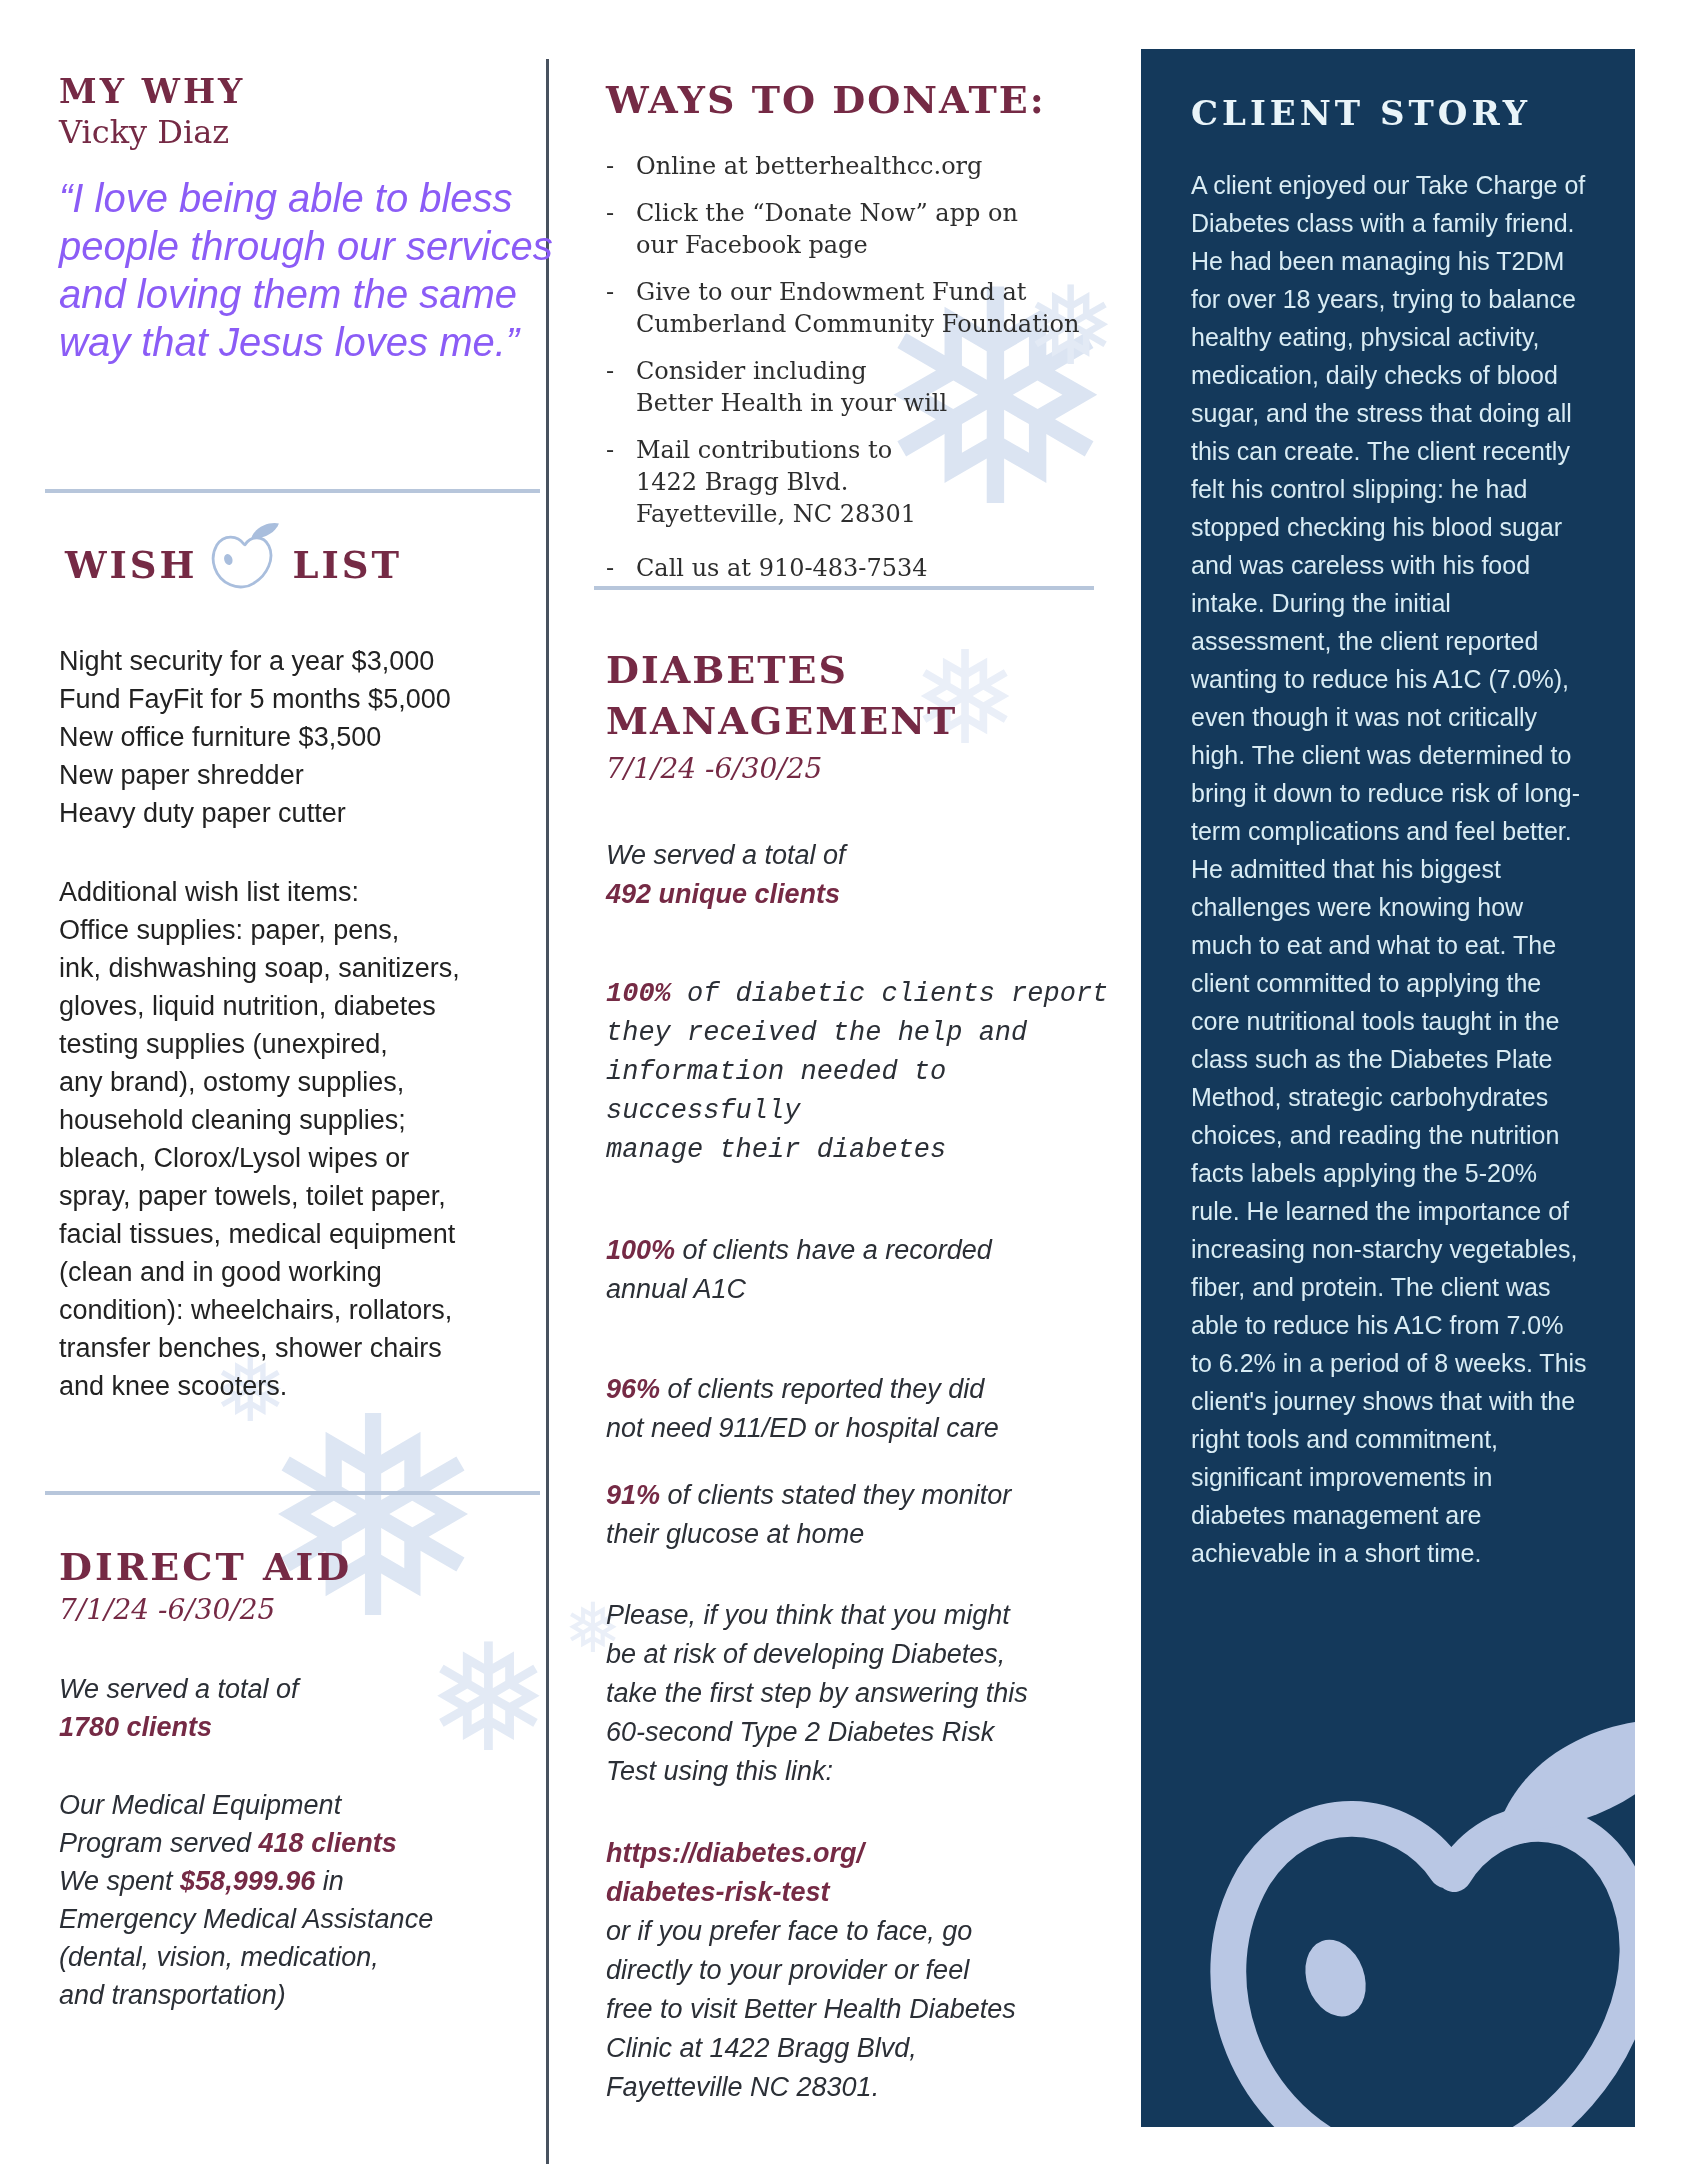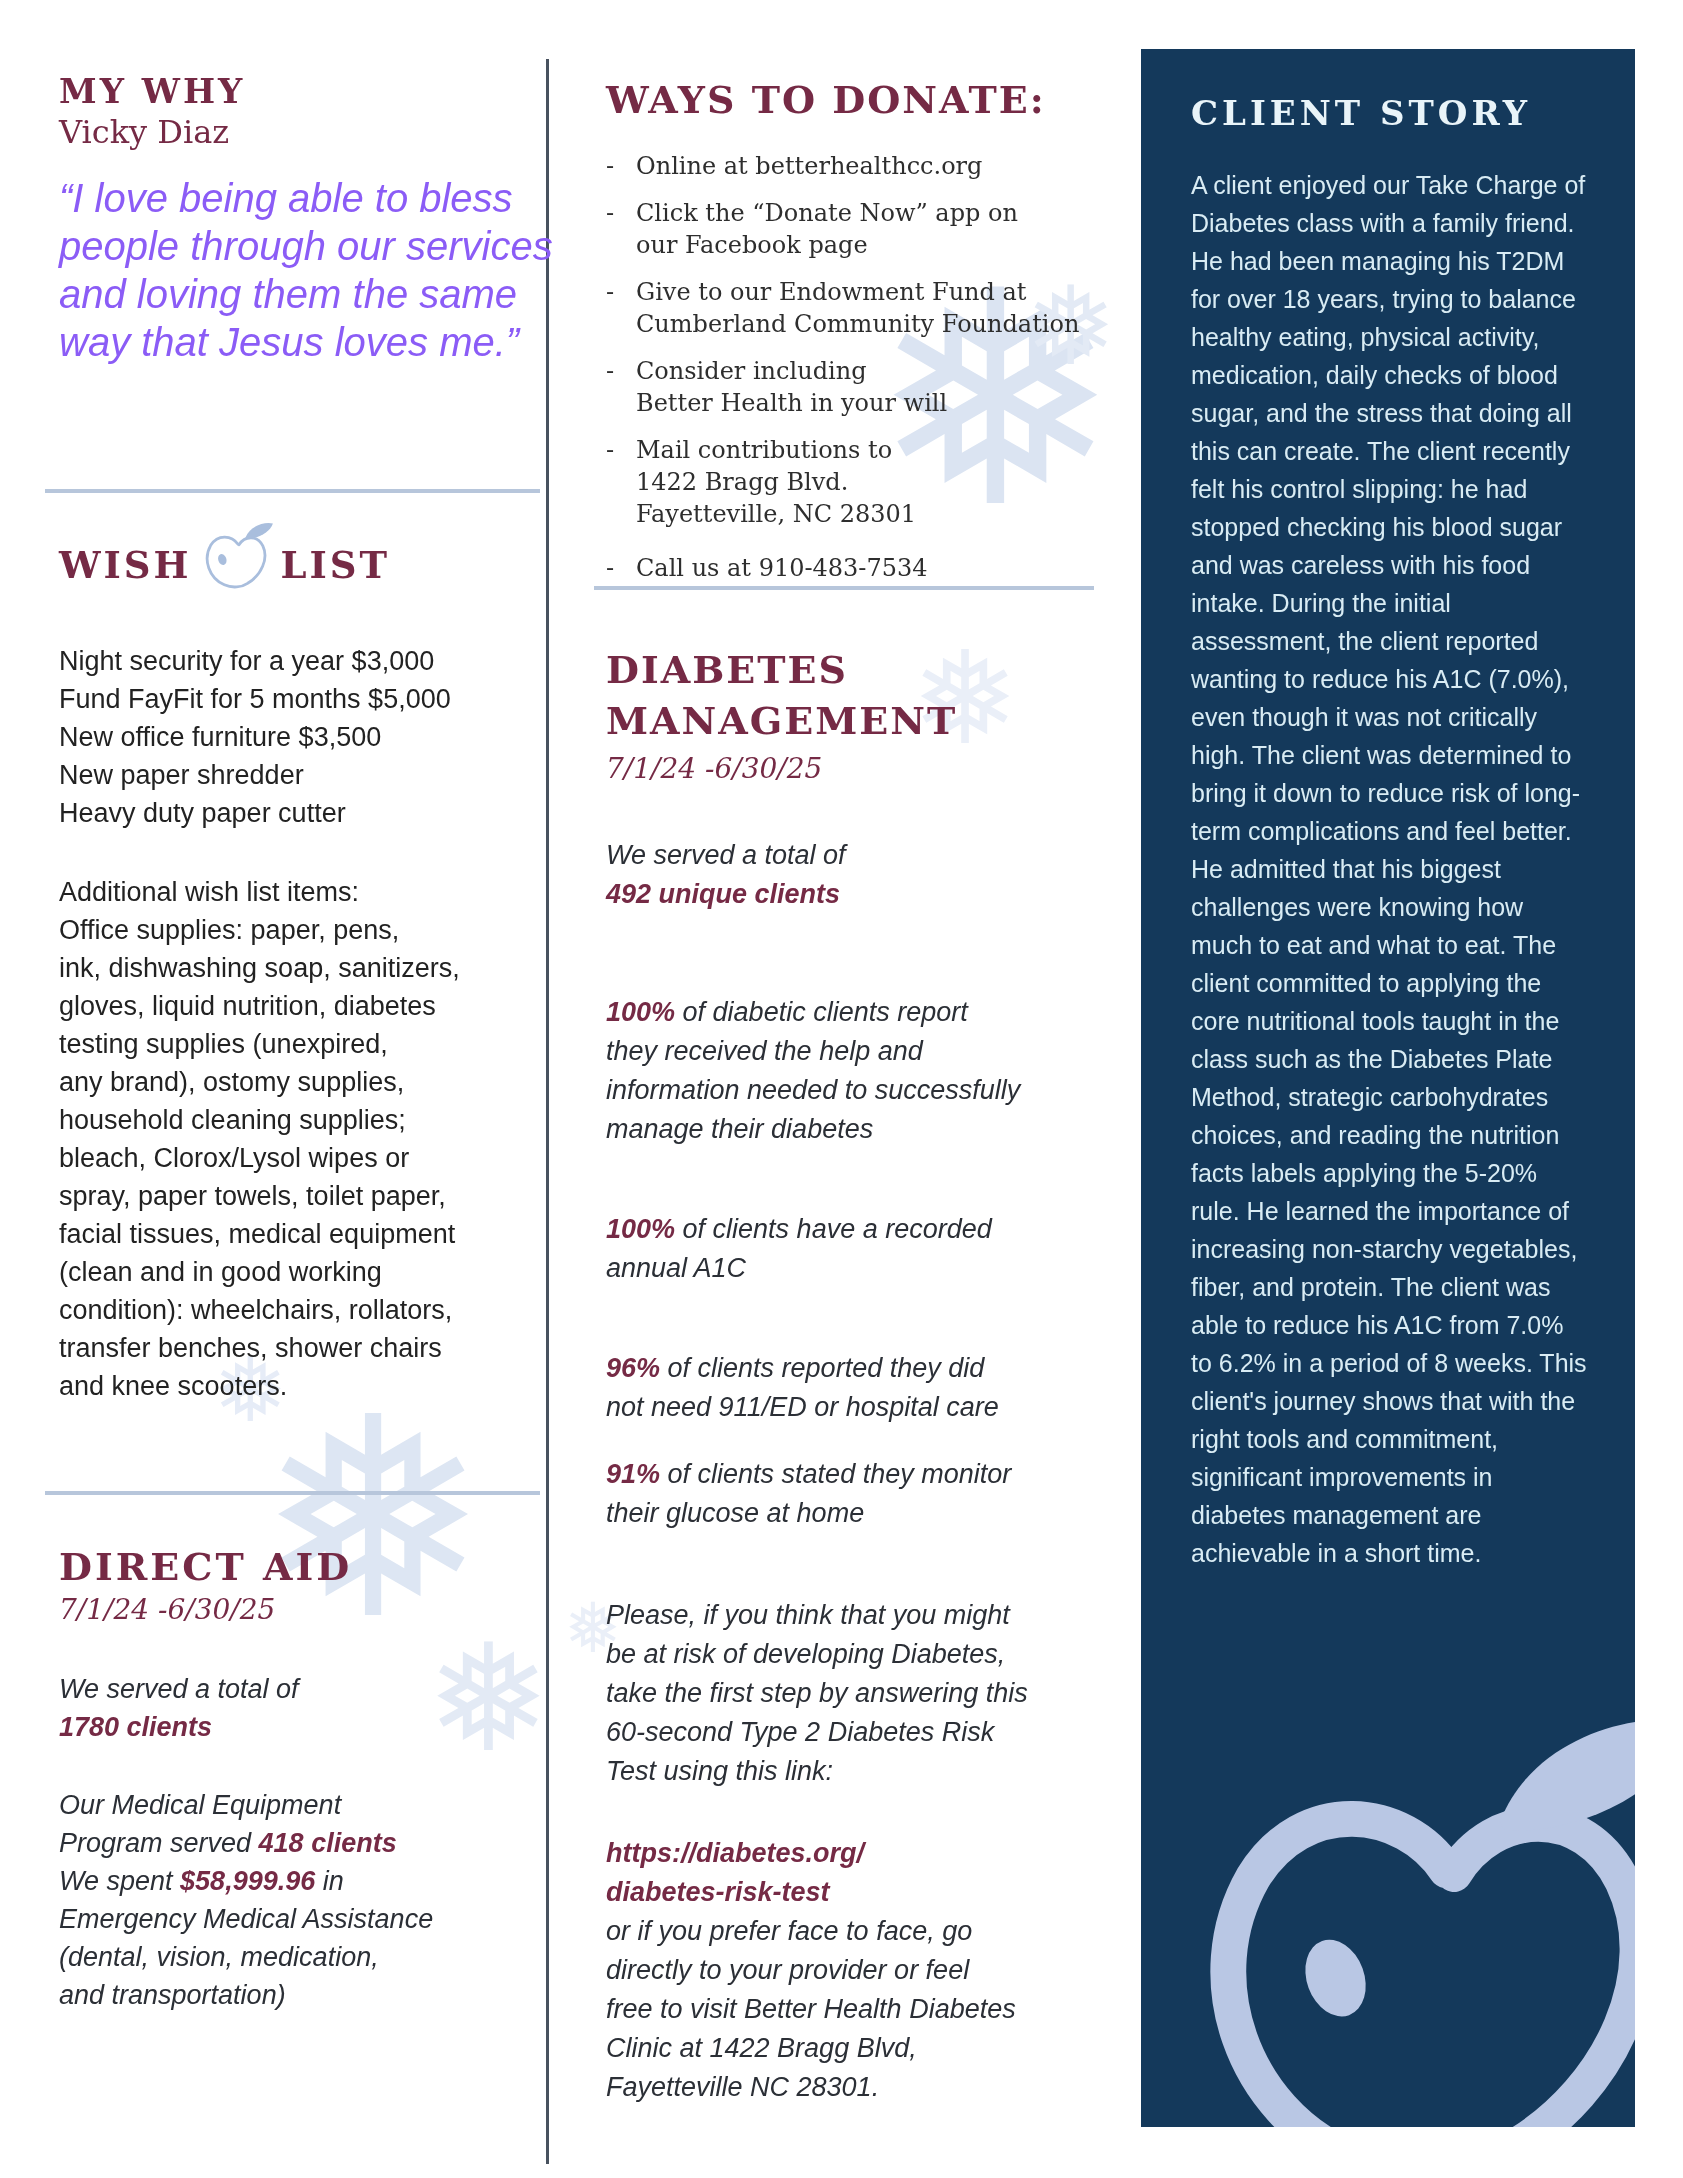--- a/index.html
+++ b/index.html
@@ -26,21 +26,21 @@
 
   .preline{white-space:pre-line;}
 
   
   #my-why-title{font-size:34px;}
   #my-why-author{font-family:"DejaVu Serif","Liberation Serif",serif;
                  color:#752a45;font-size:32px;margin-top:2px;}
   #quote{font-style:italic;font-size:40px;line-height:48px;color:#8b5cf6;}
 
   .wish-head{display:flex;align-items:center;}
-  .wish-head .word{font-size:37px;}
+  .wish-head .word{font-size:37px;margin-left:6px;}
   .apple-small{width:81px;height:76px;color:#a9bedd;margin:0 4px;position:relative;top:-6px;}
   .apple-small .use{stroke-width:11px;}
 
   .body-sans{font-size:27px;line-height:38px;color:#222222;}
 
   .stat{font-style:italic;font-size:27px;line-height:38px;color:#2b2f36;}
   .stat b{color:#752a45;font-weight:700;}
 
   
   #ways-title{font-size:38px;letter-spacing:2px;}
@@ -196,21 +196,21 @@
   <div class="sec" style="left:606px;top:644px;width:505px;">
     <div id="diabetes-title" class="h-maroon preline">DIABETES
 MANAGEMENT</div>
     <div class="period" style="margin-top:6px;">7/1/24 -6/30/25</div>
 
     <div class="mid-stat" style="margin-top:51px;">
       <div>We served a total of</div>
       <b>492 unique clients</b>
     </div>
 
-    <div class="mid-stat preline" style="margin-top:79px;"><b>100%</b><span> of diabetic clients report
+    <div class="mid-stat preline" style="margin-top:61px;font-family:Liberation Mono, monospace;"><b>100%</b><span> of diabetic clients report
 they received the help and
 information needed to successfully
 manage their diabetes</span></div>
 
     <div class="mid-stat preline" style="margin-top:61px;"><b>100%</b><span> of clients have a recorded
 annual A1C</span></div>
 
     <div class="mid-stat preline" style="margin-top:61px;"><b>96%</b><span> of clients reported they did
 not need 911/ED or hospital care</span></div>
 

